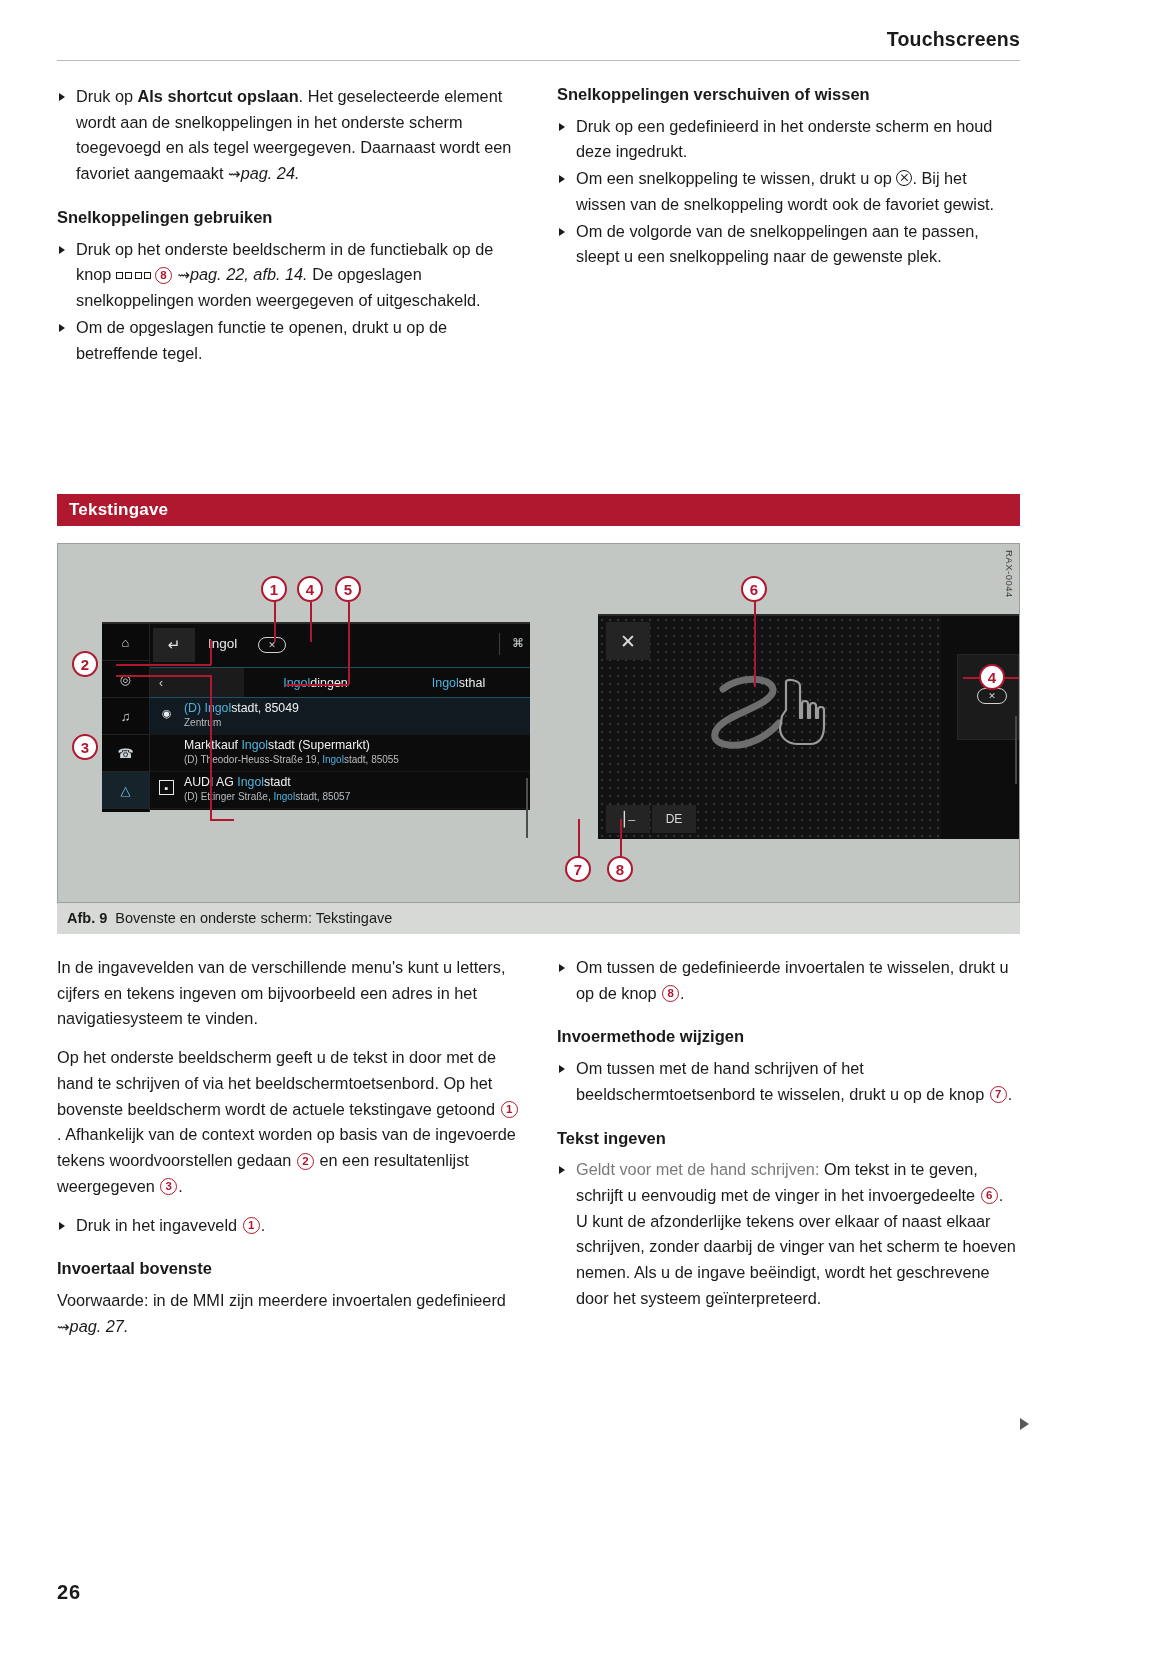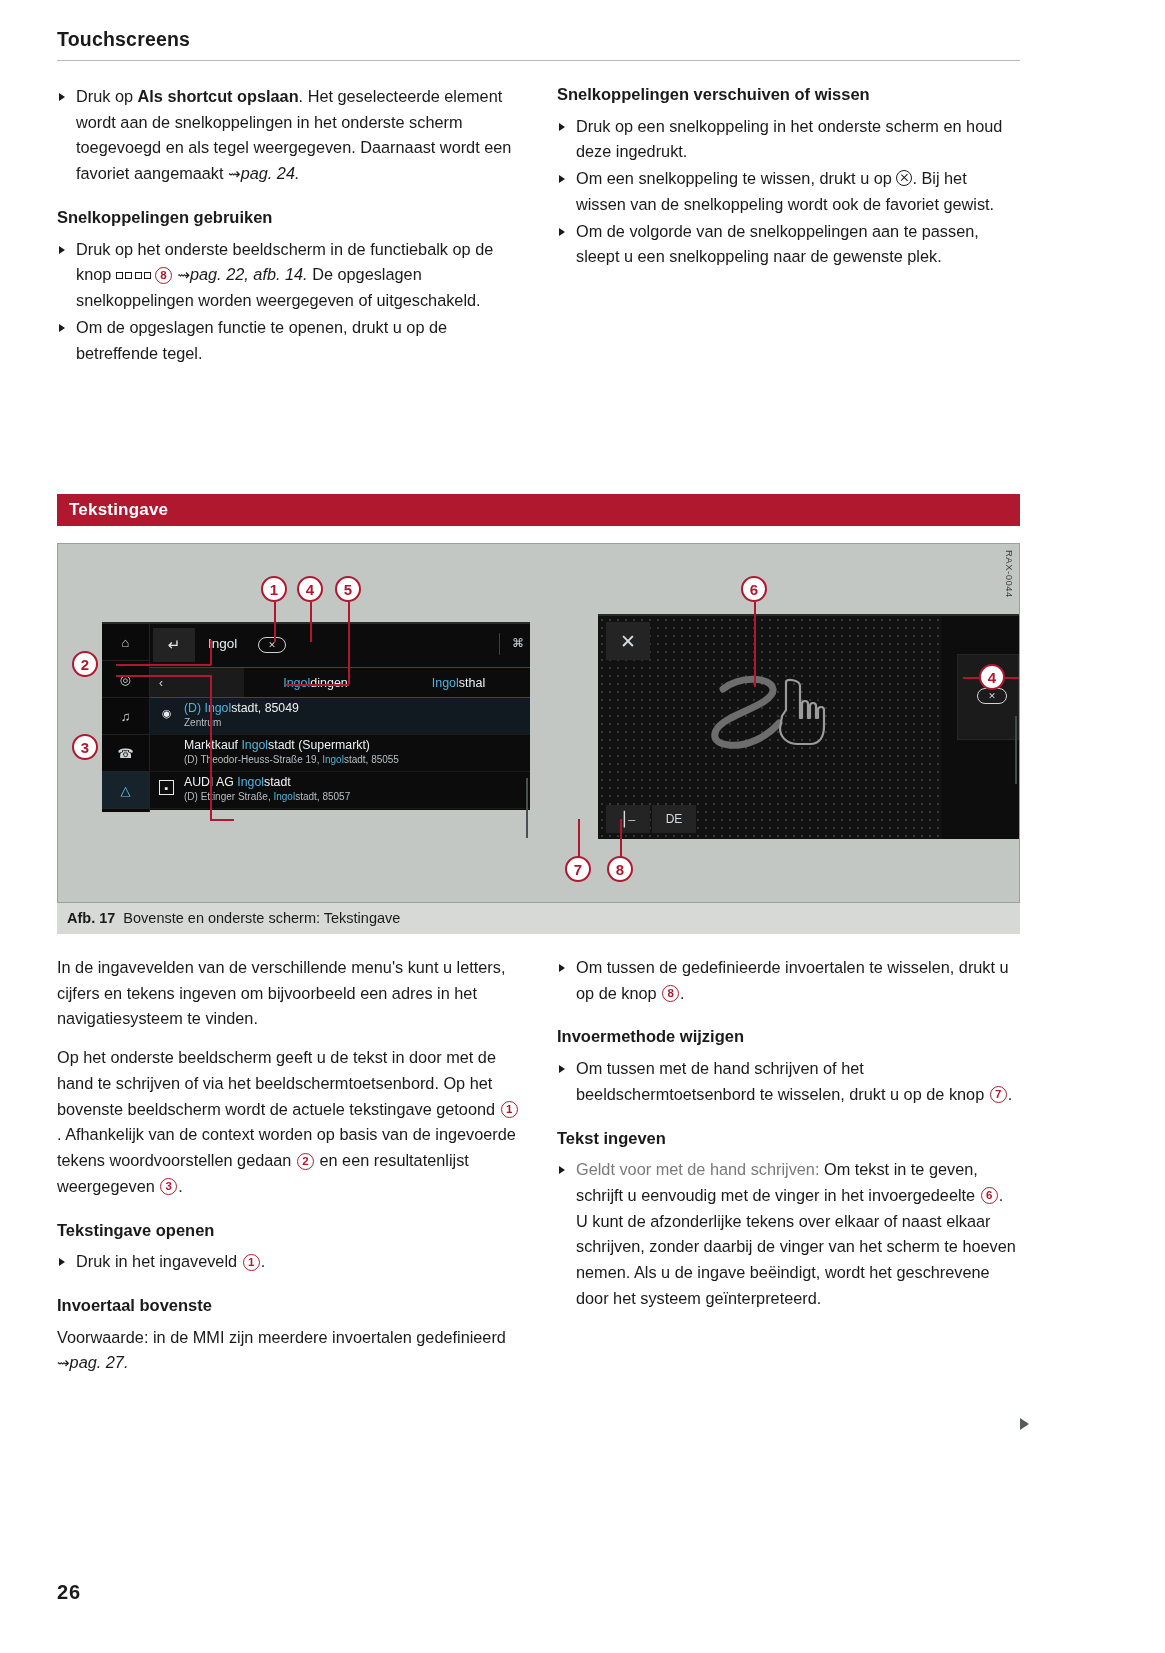--- a/index.html
+++ b/index.html
@@ -6,21 +6,21 @@
   html, body {
     width: 1165px; height: 1653px;
     background: #ffffff;
     font-family: "Liberation Sans", sans-serif;
     color: #1a1a1a;
   }
   .page { position: relative; width: 1165px; height: 1653px; }
 
   
   .hdr {
-    position: absolute; left: 57px; top: 28px; width: 963px;
+    position: absolute; left: 57px; top: 28px; width: 963px; text-align: right;
   }
   .hdr-title {
     font-size: 19.5px; font-weight: bold; letter-spacing: .2px;
     color: #1a1a1a; padding-bottom: 9px;
   }
   .hdr-rule { height: 1px; background: #b9b9b9; width: 963px; }
 
   
   .cols {
     position: absolute; left: 57px; width: 963px;
@@ -281,21 +281,21 @@
           <span>Om de opgeslagen functie te openen, drukt u op de betreffende tegel.</span>
         </li>
       </ul>
     </div>
 
     <div class="col">
       <h3 class="sub first">Snelkoppelingen verschuiven of wissen</h3>
       <ul class="bl">
         <li>
           <span class="tri"></span>
-          <span>Druk op een snelkoppeling in het onderste scherm en houd deze ingedrukt.</span>
+          <span>Druk op een gedefinieerd in het onderste scherm en houd deze ingedrukt.</span>
         </li>
         <li>
           <span class="tri"></span>
           <span>Om een snelkoppeling te wissen, drukt u op </span><span class="xcirc"></span><span>. Bij het wissen van de snelkoppeling wordt ook de favoriet gewist.</span>
         </li>
         <li>
           <span class="tri"></span>
           <span>Om de volgorde van de snelkoppelingen aan te passen, sleept u een snelkoppeling naar de gewenste plek.</span>
         </li>
       </ul>
@@ -409,31 +409,30 @@
     <div class="bub" style="left:277px; top:32px;">5</div>
     <div class="bub" style="left:14px;  top:107px;">2</div>
     <div class="bub" style="left:14px;  top:190px;">3</div>
     <div class="bub" style="left:683px; top:32px;">6</div>
     <div class="bub" style="left:921px; top:120px;">4</div>
     <div class="bub" style="left:507px; top:312px;">7</div>
     <div class="bub" style="left:549px; top:312px;">8</div>
   </div>
 
   <div class="figcap">
-    <b>Afb. 17</b><span class="capt">Bovenste en onderste scherm: Tekstingave</span>
+    <b>Afb. 9</b><span class="capt">Bovenste en onderste scherm: Tekstingave</span>
   </div>
 
   <div class="cols bot">
 
     <div class="col">
       <p class="body">In de ingavevelden van de verschillende menu's kunt u letters, cijfers en tekens ingeven om bijvoorbeeld een adres in het navigatiesysteem te vinden.</p>
 
       <p class="body"><span>Op het onderste beeldscherm geeft u de tekst in door met de hand te schrijven of via het beeldschermtoetsenbord. Op het bovenste beeldscherm wordt de actuele tekstingave getoond </span><span class="cnum">1</span><span>. Afhankelijk van de context worden op basis van de ingevoerde tekens woordvoorstellen gedaan </span><span class="cnum">2</span><span> en een resultatenlijst weergegeven </span><span class="cnum">3</span><span>.</span></p>
 
-      <h3 class="sub">Tekstingave openen</h3>
       <ul class="bl">
         <li>
           <span class="tri"></span>
           <span>Druk in het ingaveveld </span><span class="cnum">1</span><span>.</span>
         </li>
       </ul>
 
       <h3 class="sub">Invoertaal bovenste</h3>
       <p class="body"><span>Voorwaarde: in de MMI zijn meerdere invoertalen gedefinieerd </span><span class="arrw">⇝</span><i class="ref">pag. 27.</i></p>
     </div>

